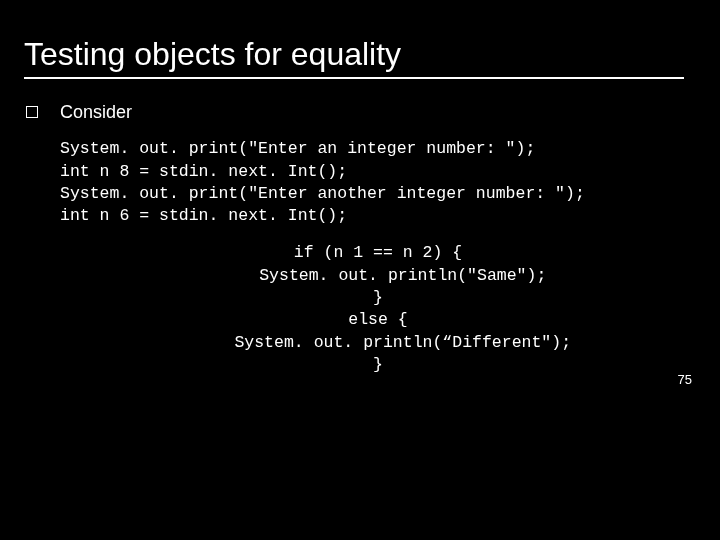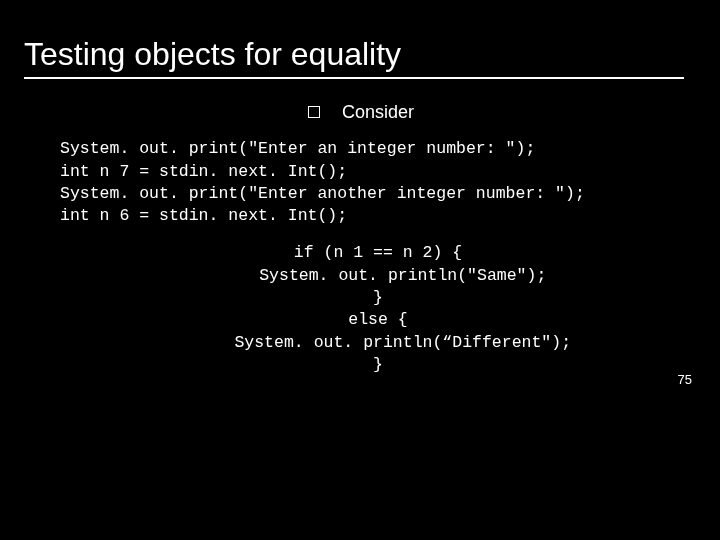--- a/index.html
+++ b/index.html
@@ -30,21 +30,20 @@
     margin: 0 24px 0 24px;
     width: 660px;
   }
   .body {
     padding: 22px 24px 0 24px;
   }
   .bullet-row {
     display: flex;
     align-items: flex-start;
     margin-bottom: 14px;
-    justify-content: center;
   }
   .bullet-box {
     width: 10px;
     height: 10px;
     border: 1px solid #fff;
     margin: 5px 22px 0 2px;
     flex-shrink: 0;
   }
   .consider {
     font-size: 18px;
@@ -89,21 +88,21 @@
   <div class="title-underline"></div>
 
   <div class="body">
 
     <div class="bullet-row">
       <span class="bullet-box"></span>
       <span class="consider">Consider</span>
     </div>
 
     <div class="code-block"><span>System. out. print("Enter an integer number: ");</span>
-<span>int n 7 = stdin. next. Int();</span>
+<span>int n 8 = stdin. next. Int();</span>
 <span>System. out. print("Enter another integer number: ");</span>
 <span>int n 6 = stdin. next. Int();</span></div>
 
     <div class="code-block second"><span>if (n 1 == n 2) {</span>
 <span>     System. out. println("Same");</span>
 <span>}</span>
 <span>else {</span>
 <span>     System. out. println(“Different");</span>
 <span>}</span></div>
 

